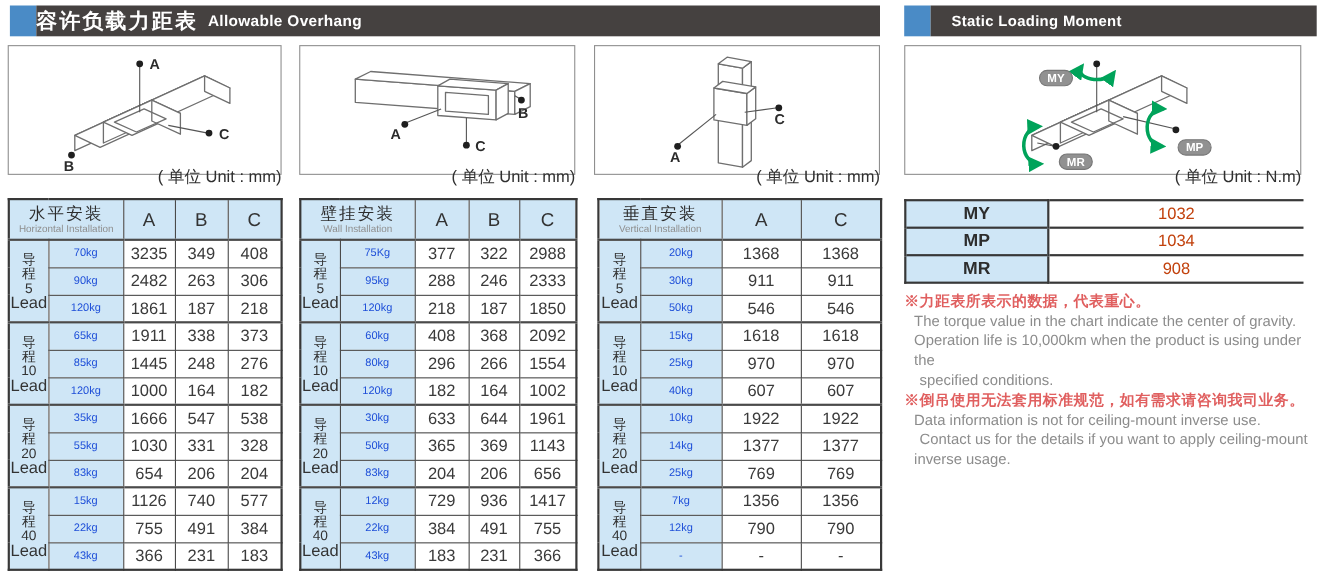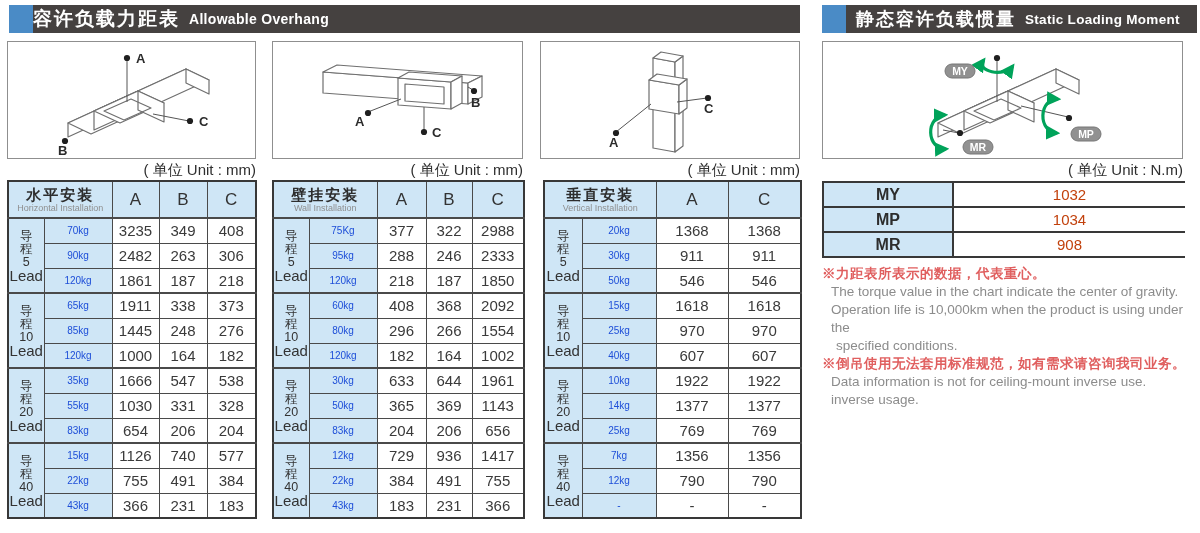--- a/index.html
+++ b/index.html
@@ -8,31 +8,31 @@
 
   
   .hdr-sq{position:absolute;top:5px;width:24px;height:28px;background:#4a8bc6;}
   .hdr{position:absolute;top:5px;height:28px;background:#454140;color:#fff;
        display:flex;align-items:center;padding-left:0;box-sizing:border-box;}
   .hdr .cn{font-size:19px;font-weight:bold;letter-spacing:2px;}
   .hdr .en{font-size:14px;font-weight:bold;margin-left:9px;letter-spacing:0.3px;}
 
   
   .dbox{position:absolute;top:41px;height:118px;border:1px solid #8f8f8f;background:#fff;box-sizing:border-box;}
-  .unit{position:absolute;top:161px;height:18px;font-size:15px;color:#2f2f2f;text-align:right;}
+  .unit{position:absolute;top:151px;height:18px;font-size:15px;color:#2f2f2f;text-align:right;}
 
   
   .tblwrap{position:absolute;top:180px;}
   table.grid{border-collapse:collapse;table-layout:fixed;border:2px solid #383838;}
   .grid th,.grid td{border:1px solid #4a4a4a;text-align:center;vertical-align:middle;padding:0;overflow:hidden;}
   .grid thead tr{height:37px;}
   .grid thead th{border-bottom-width:2px;background:#cfe6f6;font-weight:normal;}
   .grid tbody tr{height:25px;}
   .grid tr.g-top td{border-top-width:2px;}
-  .th-name .cn{font-size:15px;font-weight:bold;color:#2d2d2d;letter-spacing:2px;line-height:17px;}
+  .th-name .cn{font-size:15px;font-weight:normal;color:#2d2d2d;letter-spacing:2px;line-height:17px;}
   .th-name .en{font-size:9px;color:#8f8f8f;line-height:11px;}
   .th-col{font-size:17px;color:#333;}
   td.lead{background:#cfe6f6;font-size:12.5px;line-height:13px;color:#333;}
   td.lead .en{font-size:15px;}
   td.kg{background:#cfe6f6;font-size:10px;color:#1d4ed8;}
   td.val{background:#fff;font-size:15px;color:#3a3a3a;}
 
   
   .mtable{position:absolute;left:822px;top:181px;border-collapse:collapse;table-layout:fixed;}
   .mtable tr{height:25px;}
@@ -58,21 +58,20 @@
 <div class="page">
 
   <div class="hdr-sq" style="left:9px;"></div>
   <div class="hdr" style="left:33px;width:767px;">
     <span class="cn">容许负载力距表</span>
     <span class="en">Allowable Overhang</span>
   </div>
 
   <div class="hdr-sq" style="left:822px;"></div>
   <div class="hdr" style="left:846px;width:351px;padding-left:10px;">
-    <span class="cn" style="font-size:18px;">静态容许负载惯量</span>
     <span class="en" style="font-size:13.5px;">Static Loading Moment</span>
   </div>
 
   <div class="dbox" style="left:7px;width:249px;">
     <svg width="247" height="116" viewBox="0 0 247 116">
       <g fill="#ffffff" stroke="#6f6f6f" stroke-width="1.2" stroke-linejoin="round">
         <path d="M60,95 L178,41 L178,27 L60,81 Z"></path>
         <path d="M60,81 L178,27 L201,38 L83,92 Z"></path>
         <path d="M178,41 L201,52 L201,38 L178,27 Z"></path>
         <path d="M86,88 L130,68 L130,49 L86,69 Z"></path>
@@ -556,16 +555,17 @@
   </tbody>
     </table>
 
   <div class="notes">
     <div class="note-cn">※力距表所表示的数据，代表重心。</div>
     <div class="note-en">The torque value in the chart indicate the center of gravity.</div>
     <div class="note-en">Operation life is 10,000km when the product is using under the</div>
     <div class="note-en ind2">specified conditions.</div>
     <div class="note-cn">※倒吊使用无法套用标准规范，如有需求请咨询我司业务。</div>
     <div class="note-en">Data information is not for ceiling-mount inverse use.</div>
+    <div class="note-en ind2">Contact us for the details if you want to apply ceiling-mount</div>
     <div class="note-en">inverse usage.</div>
   </div>
 
 </div>
 
 </body></html>

